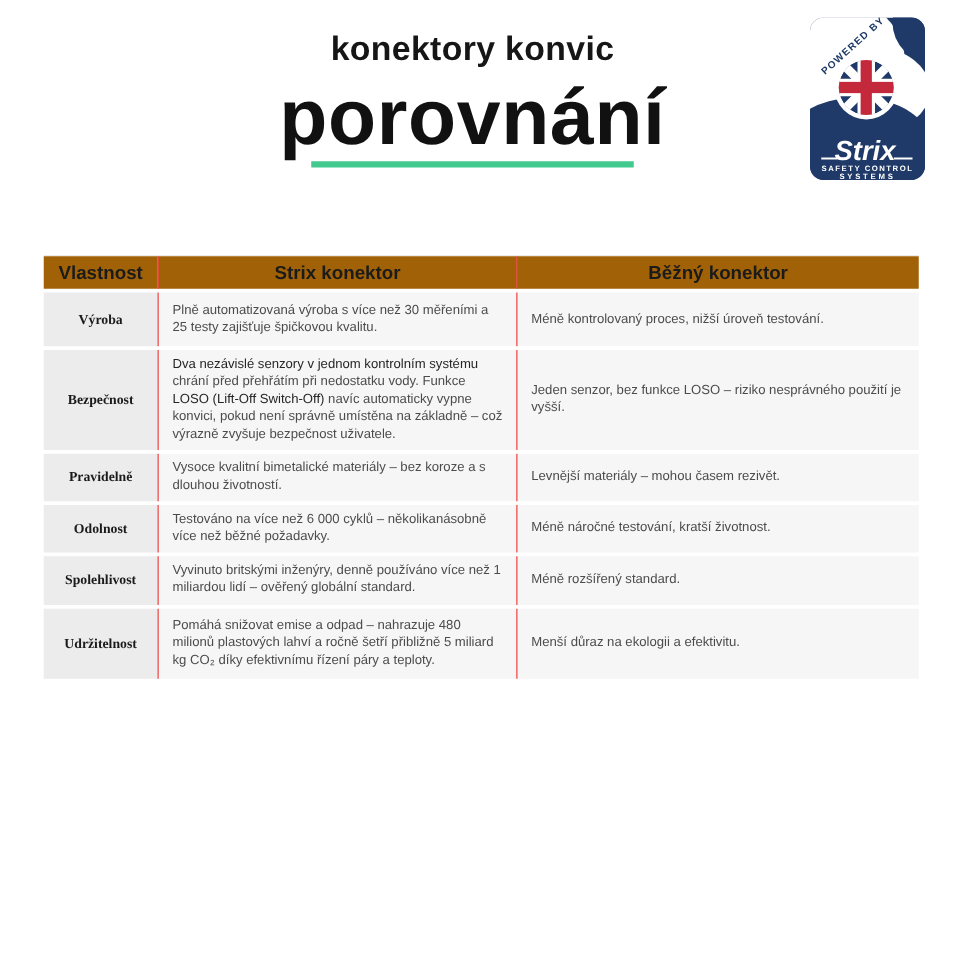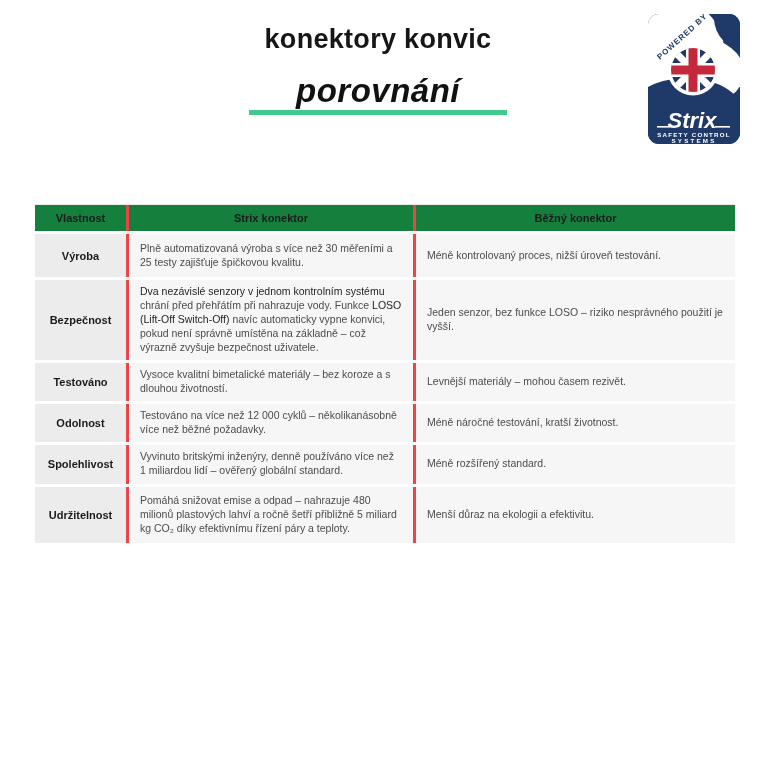--- a/index.html
+++ b/index.html
@@ -10,44 +10,44 @@
     position: relative; overflow: hidden;
     font-family: "Liberation Sans", sans-serif;
   }
 
   
   .title-block { position: absolute; top: 24px; left: 0; width: 756px; text-align: center; }
   .subtitle {
     font-size: 27px; font-weight: 700; color: #161616; letter-spacing: 0.3px;
   }
   .main-title {
-    margin-top: 19px; font-size: 33px; font-weight: 800; color: #111111;
-    letter-spacing: 0.5px; line-height: 1.0; font-style: italic;
+    margin-top: 8px; font-size: 63px; font-weight: 800; color: #111111;
+    letter-spacing: 0.5px; line-height: 1.0;
   }
   .title-underline {
     width: 258px; height: 5px; margin: 3px auto 0; background: #41c98e;
   }
 
   
   .logo { position: absolute; top: 14px; right: 28px; width: 92px; height: 130px; }
   .logo svg { display: block; }
 
   
   .table { position: absolute; top: 204px; left: 35px; width: 700px; }
   .thead, .row { display: grid; grid-template-columns: 91px 287px 322px; }
   .thead { height: 27px; border-top: 1px solid #ececec; }
   .th {
     display: flex; align-items: center; justify-content: center;
-    background: #15803d; font-size: 11px; font-weight: 700; color: #1b1b1b;
+    background: #a16207; font-size: 15px; font-weight: 700; color: #1b1b1b;
   }
-  .c2, .c3 { border-left: 3px solid #ef4444; }
+  .c2, .c3 { border-left: 1px solid #ef4444; }
   .row { margin-top: 3px; }
   .cell.feature {
     background: #ececec; display: flex; align-items: center; justify-content: center;
-    font-size: 11px; font-weight: 700; color: #1b1b1b; text-align: right; padding: 2px;
+    font-size: 11px; font-weight: 700; color: #1b1b1b; text-align: right; padding: 2px; font-family: Liberation Serif, serif;
   }
   .cell.text {
     background: #f6f6f6; display: flex; align-items: center;
     padding: 5px 11px; font-size: 10.5px; color: #4c4c4c; line-height: 1.33;
   }
   .txt { width: 100%; }
   .b { font-weight: 400; color: #262626; }
 </style>
 </head>
 <body>
@@ -114,41 +114,41 @@
         <div class="txt">Plně automatizovaná výroba s více než 30 měřeními a 25 testy zajišťuje špičkovou kvalitu.</div>
       </div>
     <div class="cell text c3">
         <div class="txt">Méně kontrolovaný proces, nižší úroveň testování.</div>
       </div>
   </div>
 
   <div class="row" style="min-height:61px">
     <div class="cell feature">Bezpečnost</div>
     <div class="cell text c2">
-      <div class="txt"><span class="b">Dva nezávislé senzory v jednom kontrolním systému</span><span> chrání před přehřátím při nahrazuje vody. Funkce </span><span class="b">LOSO (Lift-Off Switch-Off)</span><span> navíc automaticky vypne konvici, pokud není správně umístěna na základně – což výrazně zvyšuje bezpečnost uživatele.</span></div>
+      <div class="txt"><span class="b">Dva nezávislé senzory v jednom kontrolním systému</span><span> chrání před přehřátím při nedostatku vody. Funkce </span><span class="b">LOSO (Lift-Off Switch-Off)</span><span> navíc automaticky vypne konvici, pokud není správně umístěna na základně – což výrazně zvyšuje bezpečnost uživatele.</span></div>
     </div>
     <div class="cell text c3">
         <div class="txt">Jeden senzor, bez funkce LOSO – riziko nesprávného použití je vyšší.</div>
       </div>
   </div>
 
   <div class="row" style="min-height:29px">
-    <div class="cell feature">Testováno</div>
+    <div class="cell feature">Pravidelně</div>
     <div class="cell text c2">
         <div class="txt">Vysoce kvalitní bimetalické materiály – bez koroze a s dlouhou životností.</div>
       </div>
     <div class="cell text c3">
         <div class="txt">Levnější materiály – mohou časem rezivět.</div>
       </div>
   </div>
 
   <div class="row" style="min-height:29px">
     <div class="cell feature">Odolnost</div>
     <div class="cell text c2">
-        <div class="txt">Testováno na více než 12 000 cyklů – několikanásobně více než běžné požadavky.</div>
+        <div class="txt">Testováno na více než 6 000 cyklů – několikanásobně více než běžné požadavky.</div>
       </div>
     <div class="cell text c3">
         <div class="txt">Méně náročné testování, kratší životnost.</div>
       </div>
   </div>
 
   <div class="row" style="min-height:39px">
     <div class="cell feature">Spolehlivost</div>
     <div class="cell text c2">
         <div class="txt">Vyvinuto britskými inženýry, denně používáno více než 1 miliardou lidí – ověřený globální standard.</div>

